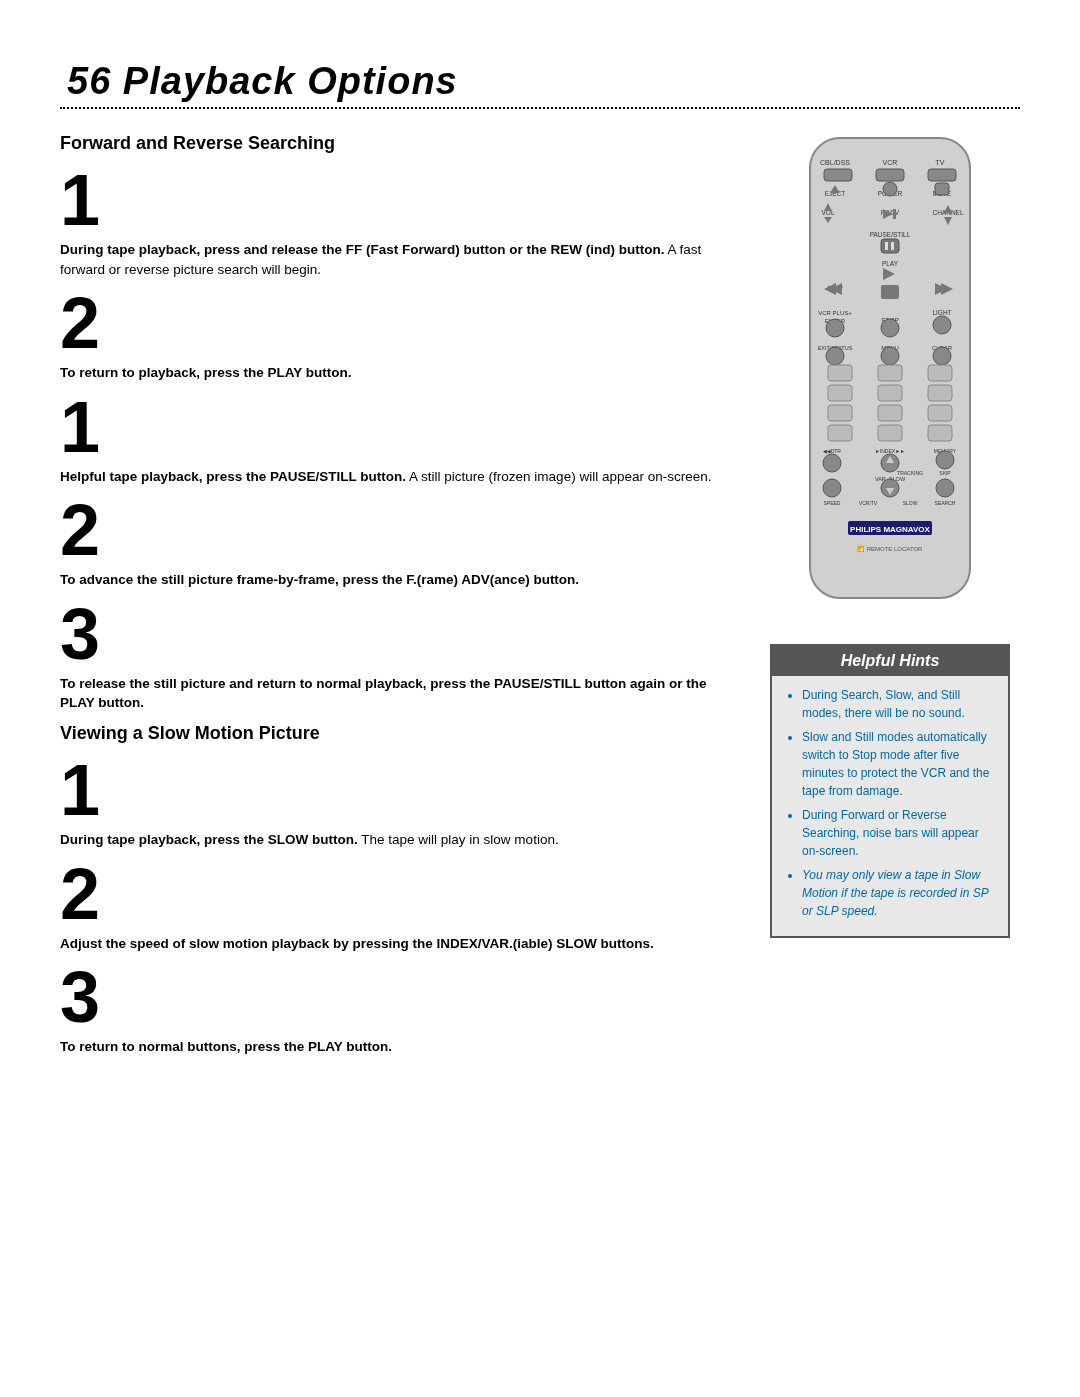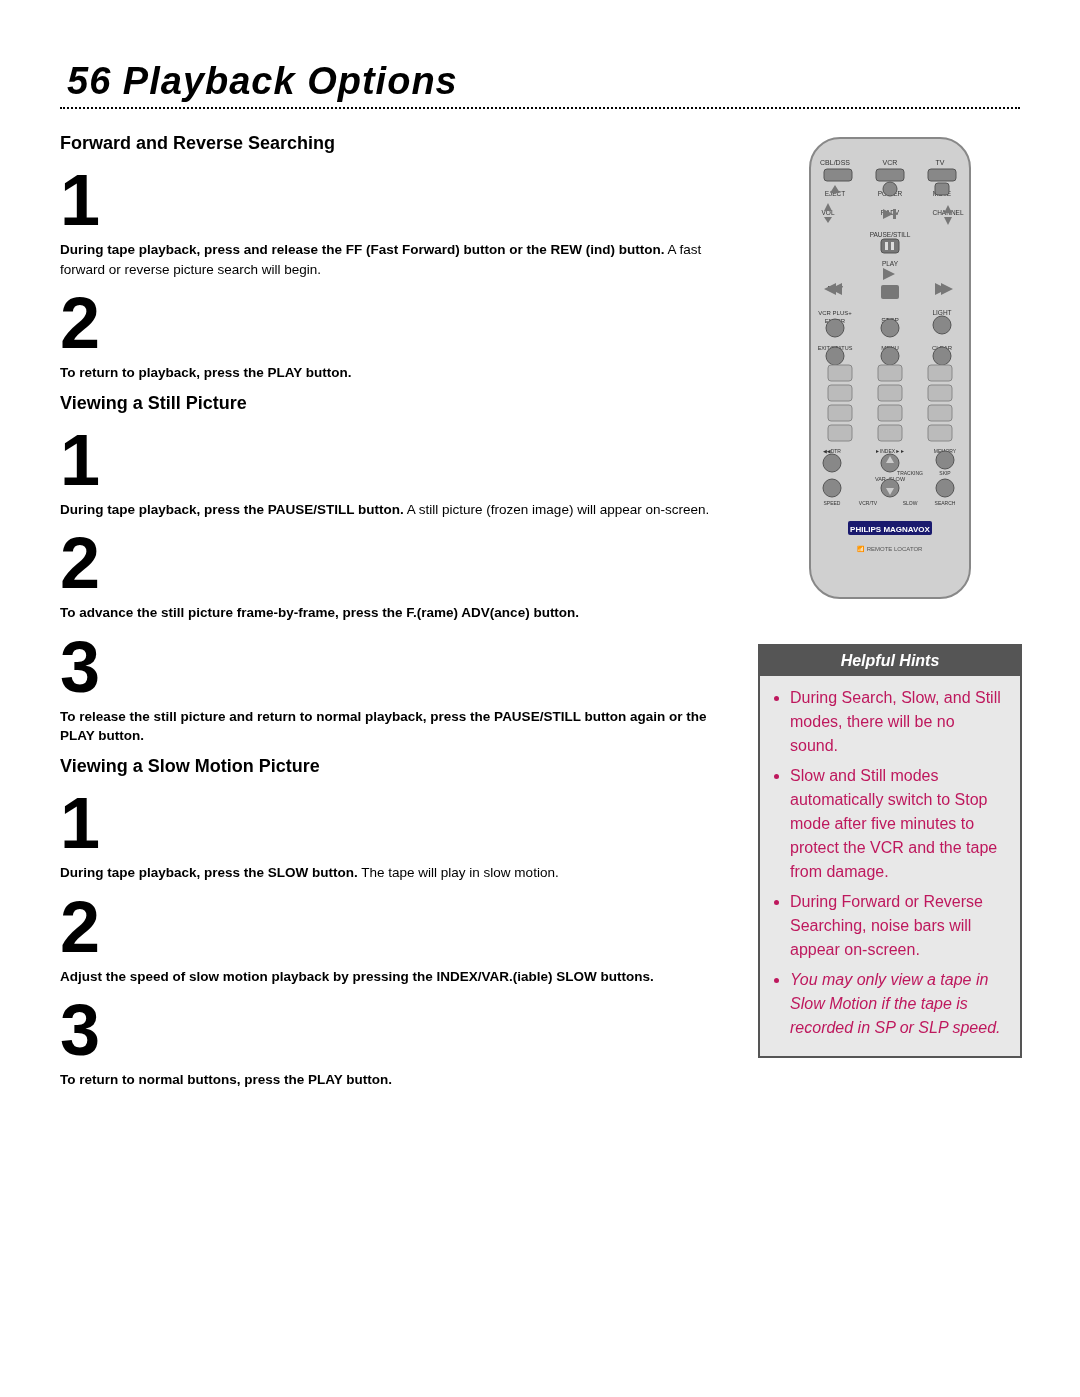--- a/index.html
+++ b/index.html
@@ -79,38 +79,38 @@
     
     .remote-container {
       margin-top: 10px;
       margin-bottom: 18px;
     }
 
     
     .helpful-hints {
       border: 2px solid #555;
       background: #e8e8e8;
-      width: 264px;
+      width: 240px;
       padding: 0;
       margin-top: 10px;
     }
     .helpful-hints-header {
       background: #555;
       color: #fff;
       font-size: 16px;
       font-style: italic;
       font-weight: bold;
       text-align: center;
       padding: 6px 10px;
     }
     .helpful-hints-body {
       padding: 10px 14px;
-      font-size: 16px;
+      font-size: 12px;
       line-height: 1.5;
-      color: #be185d;
+      color: #0369a1;
     }
     .helpful-hints-body ul {
       list-style: disc;
       padding-left: 16px;
     }
     .helpful-hints-body li {
       margin-bottom: 6px;
     }
     .helpful-hints-body i { font-style: italic; }
   </style>
@@ -132,24 +132,23 @@
       <div class="step-text">
         <b>During tape playback, press and release the FF (Fast Forward) button or the REW (ind) button.</b> A fast forward or reverse picture search will begin.
       </div>
       <div class="step-number">2</div>
       <div class="step-text">
         <b>To return to playback, press the PLAY button.</b>
       </div>
     </div>
 
     <div>
-      <div class="section-heading">Viewing a Still Picture</div>
       <div class="step-number">1</div>
       <div class="step-text">
-        <b>During tape playback, press the PAUSE/STILL button.</b> A still picture (frozen image) will appear on-screen.
+        <b>Helpful tape playback, press the PAUSE/STILL button.</b> A still picture (frozen image) will appear on-screen.
       </div>
       <div class="step-number">2</div>
       <div class="step-text">
         <b>To advance the still picture frame-by-frame, press the F.(rame) ADV(ance) button.</b>
       </div>
       <div class="step-number">3</div>
       <div class="step-text">
         <b>To release the still picture and return to normal playback, press the PAUSE/STILL button again or the PLAY button.</b>
       </div>
     </div>

